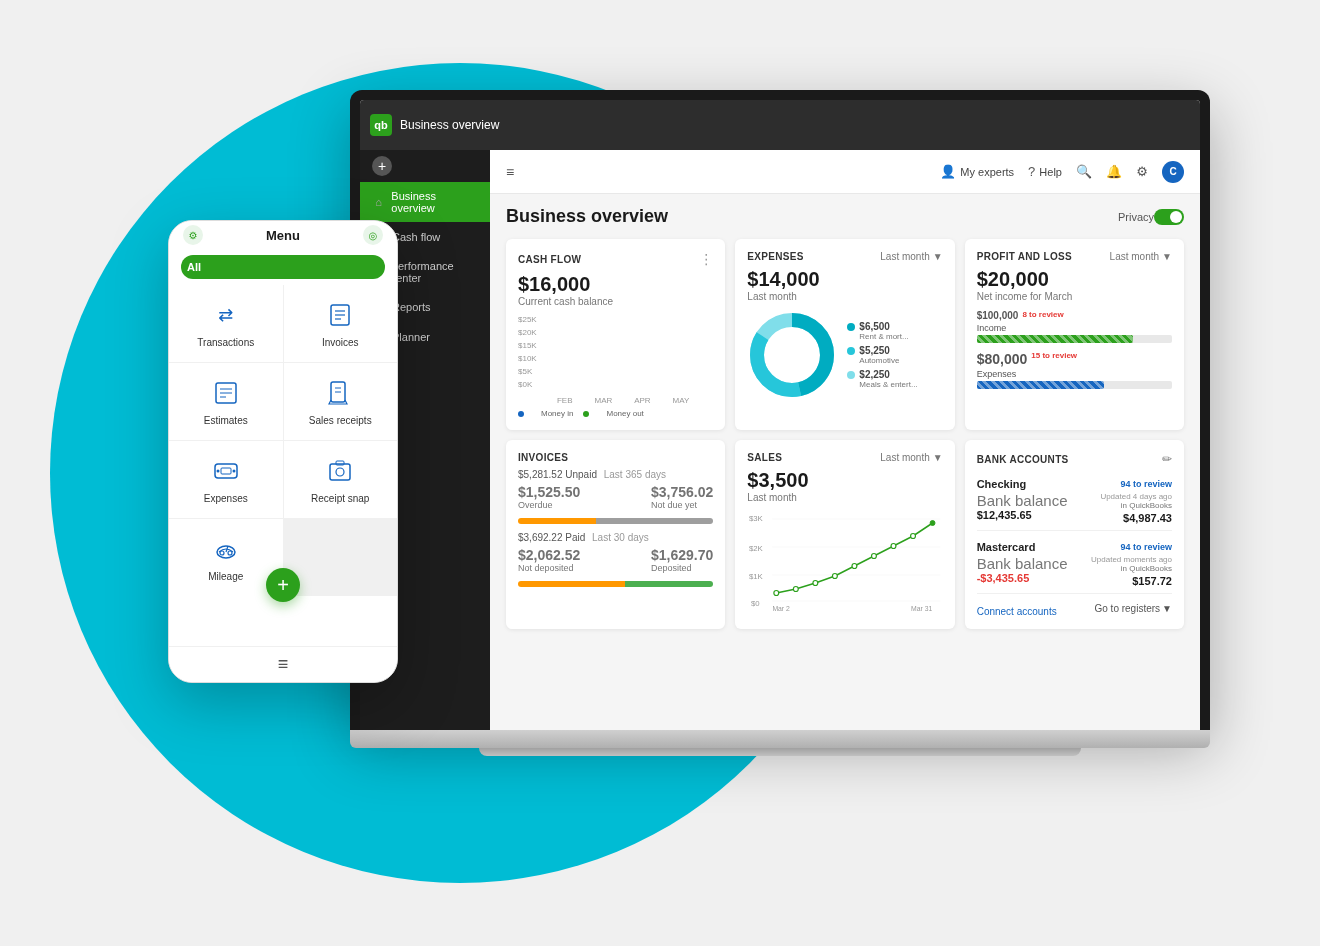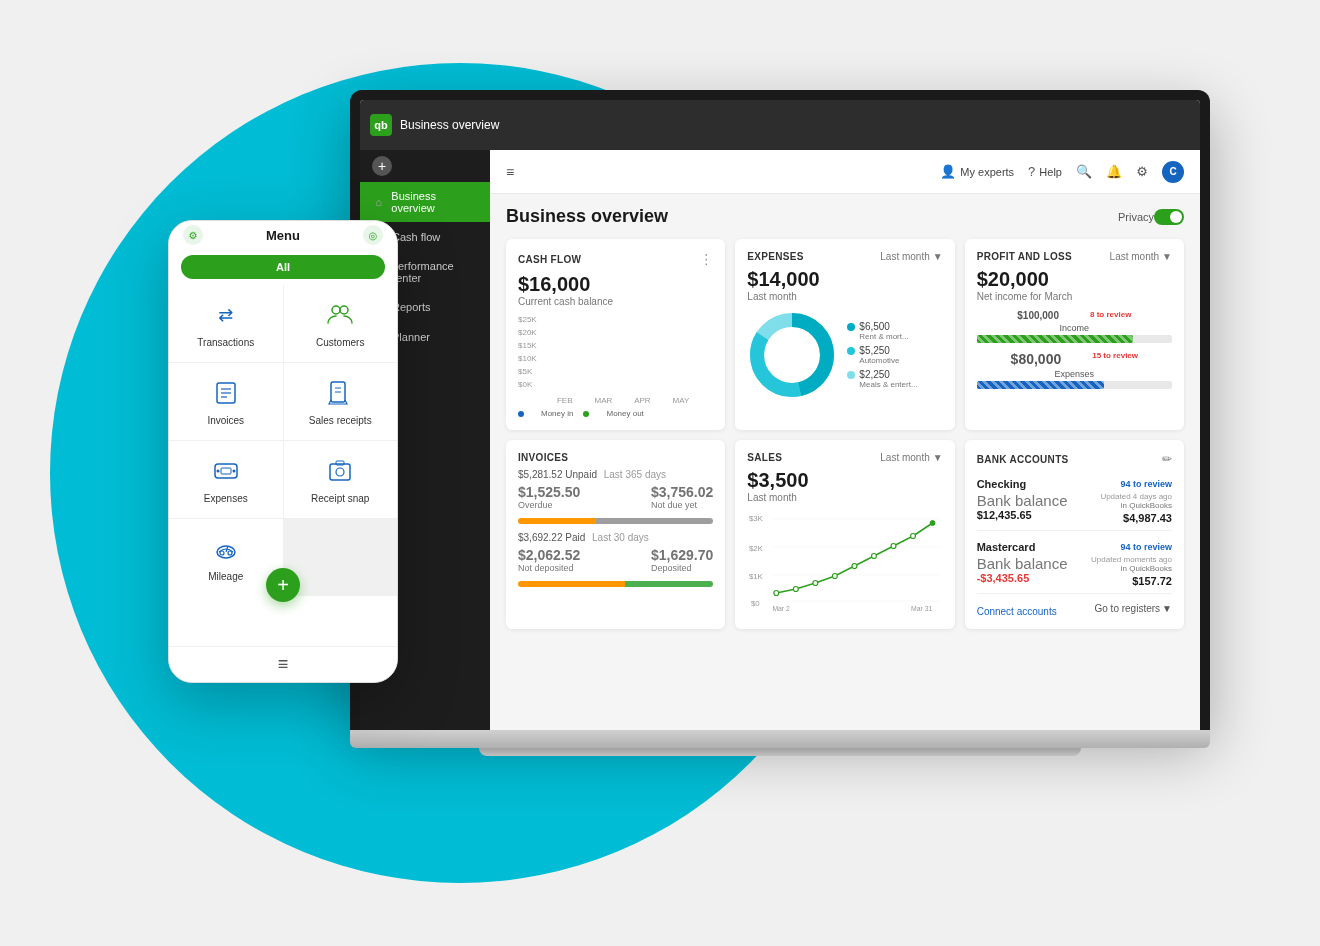--- a/index.html
+++ b/index.html
@@ -406,36 +406,35 @@
       flex-direction: column;
       gap: 4px;
     }
 
     .donut-legend-item {
       font-size: 9px;
       color: #444;
     }
 
     .donut-legend-amount {
-      font-weight: 400;
+      font-weight: 700;
       font-size: 10px;
     }
 
     
     .pl-section {
       margin-top: 4px;
     }
 
     .pl-label-row {
       display: flex;
-      justify-content: center;
+      justify-content: flex-start;
       font-size: 9px;
       color: #555;
       margin-bottom: 2px;
-      gap: 27px;
     }
 
     .pl-bar-row {
       margin-bottom: 6px;
     }
 
     .pl-bar-bg {
       height: 8px;
       background: #e8e8e8;
       border-radius: 2px;
@@ -627,21 +626,20 @@
       align-items: center;
       justify-content: center;
       font-size: 10px;
       color: #2CA01C;
     }
 
     .phone-all-tab {
       margin: 6px 12px;
       background: #2CA01C;
       border-radius: 16px;
-      text-align: center;
       padding: 6px;
       color: white;
       font-size: 11px;
       font-weight: 600;
     }
 
     .phone-grid {
       display: grid;
       grid-template-columns: 1fr 1fr;
       gap: 1px;
@@ -725,43 +723,43 @@
       <div class="phone-qb">◎</div>
     </div>
 
     <div class="phone-all-tab">All</div>
 
     <div class="phone-grid">
 
       <div class="phone-grid-item">
         <div class="phone-item-icon">⇄</div>
         <div class="phone-item-label">Transactions</div>
-      </div>
-      <div class="phone-grid-item">
-        <div class="phone-item-icon" style="color:#2CA01C;">
-          <svg width="28" height="28" viewBox="0 0 28 28" fill="none">
-            <circle cx="10" cy="9" r="4" stroke="#2CA01C" stroke-width="1.5" fill="none"></circle>
-            <circle cx="18" cy="9" r="4" stroke="#2CA01C" stroke-width="1.5" fill="none"></circle>
-            <path d="M2 22c0-4 4-7 8-7" stroke="#2CA01C" stroke-width="1.5" fill="none" stroke-linecap="round"></path>
-            <path d="M26 22c0-4-4-7-8-7" stroke="#2CA01C" stroke-width="1.5" fill="none" stroke-linecap="round"></path>
-          </svg>
-        </div>
-        <div class="phone-item-label">Customers</div>
       </div>
 
       <div class="phone-grid-item">
         <div class="phone-item-icon">
           <svg width="26" height="26" viewBox="0 0 26 26" fill="none">
             <rect x="4" y="3" width="18" height="20" rx="2" stroke="#1565C0" stroke-width="1.5" fill="none"></rect>
             <line x1="8" y1="9" x2="18" y2="9" stroke="#1565C0" stroke-width="1.2"></line>
             <line x1="8" y1="13" x2="18" y2="13" stroke="#1565C0" stroke-width="1.2"></line>
             <line x1="8" y1="17" x2="14" y2="17" stroke="#1565C0" stroke-width="1.2"></line>
           </svg>
         </div>
         <div class="phone-item-label">Invoices</div>
+      </div>
+      <div class="phone-grid-item">
+        <div class="phone-item-icon">
+          <svg width="26" height="26" viewBox="0 0 26 26" fill="none">
+            <rect x="3" y="3" width="20" height="20" rx="2" stroke="#1565C0" stroke-width="1.5" fill="none"></rect>
+            <line x1="7" y1="9" x2="19" y2="9" stroke="#1565C0" stroke-width="1"></line>
+            <line x1="7" y1="13" x2="19" y2="13" stroke="#1565C0" stroke-width="1"></line>
+            <line x1="7" y1="17" x2="13" y2="17" stroke="#1565C0" stroke-width="1"></line>
+          </svg>
+        </div>
+        <div class="phone-item-label">Estimates</div>
       </div>
 
       <div class="phone-grid-item">
         <div class="phone-item-icon">
           <svg width="26" height="26" viewBox="0 0 26 26" fill="none">
             <rect x="4" y="2" width="14" height="20" rx="2" stroke="#1565C0" stroke-width="1.5" fill="none"></rect>
             <path d="M4 20l-2 4h18l-2-4" stroke="#1565C0" stroke-width="1.2" fill="none"></path>
             <line x1="8" y1="8" x2="14" y2="8" stroke="#1565C0" stroke-width="1"></line>
             <line x1="8" y1="12" x2="14" y2="12" stroke="#1565C0" stroke-width="1"></line>
           </svg>

